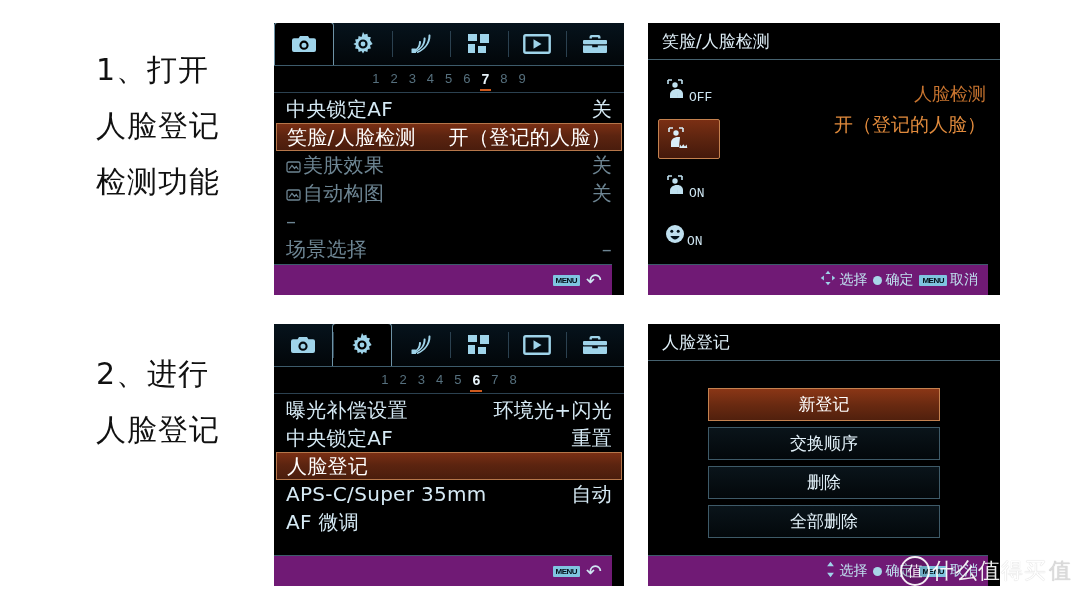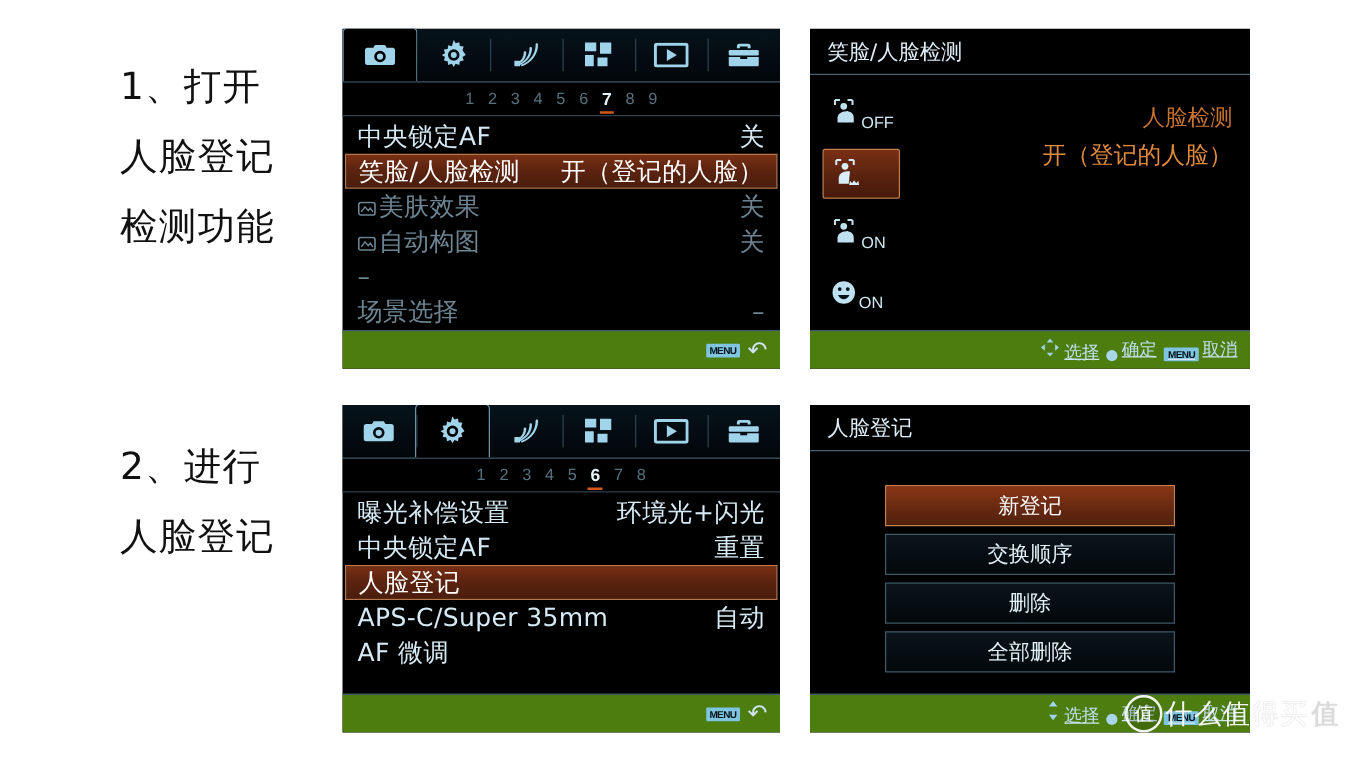--- a/index.html
+++ b/index.html
@@ -103,35 +103,35 @@
     padding:0 10px;
   }
   .row.selected .value{color:#ffffff;}
   .leadicon{
     display:inline-block;width:15px;height:13px;margin-right:2px;
     vertical-align:-1px;
   }
 
   
   .bottombar{
-    position:absolute;left:0;right:0;bottom:0;height:30px;
+    position:absolute;left:0;right:12px;bottom:0;height:30px;
     border-top:1px solid #3d5b6b;
     display:flex;align-items:center;justify-content:flex-end;
     padding-right:10px;gap:6px;
-    background:#4d7c0f;
+    background:#701a75;
   }
   .menu-chip{
     display:inline-block;background:#7fc5e0;color:#021018;
     font-size:8px;font-weight:bold;letter-spacing:-.5px;
     padding:1px 3px;border-radius:1px;line-height:9px;
     font-family:"Liberation Sans",sans-serif;
   }
   .ret{font-size:19px;color:#cfe6f2;line-height:1;}
   .bb-text{font-size:14px;color:#bfe0ef;font-family:"DejaVu Sans",sans-serif;}
-  .bb-group{display:flex;align-items:flex-end;gap:3px;text-decoration:underline;}
+  .bb-group{display:flex;align-items:center;gap:3px;}
   .dot{
     width:9px;height:9px;border-radius:50%;background:#a8d6e8;display:inline-block;
   }
 
   
   .detail-head{
     height:36px;display:flex;align-items:center;
     padding-left:14px;font-size:17px;color:#dfeff8;
     border-bottom:1px solid #46626f;
     font-family:"DejaVu Sans","Liberation Sans",sans-serif;
@@ -147,21 +147,21 @@
     box-sizing:border-box;
   }
   .opt.selected{
     background:linear-gradient(180deg,#7a2f14 0%,#5a230f 55%,#45190b 100%);
     border:1px solid #c4814f;
     border-radius:2px;
   }
   .opt svg{display:block;}
   .opt .suffix{
     font-size:13px;color:#cfe6f2;margin-left:-3px;align-self:flex-end;
-    margin-bottom:6px;font-family:Liberation Sans, sans-serif;
+    margin-bottom:6px;font-family:Liberation Mono, monospace;
   }
 
   .detail-text{
     position:absolute;left:120px;top:56px;right:14px;text-align:right;
     font-family:Liberation Serif, serif;
   }
   .detail-text .t1{font-size:18px;color:#c8742f;line-height:30px;}
   .detail-text .t2{font-size:19px;color:#e08a3c;line-height:32px;}
 
   

